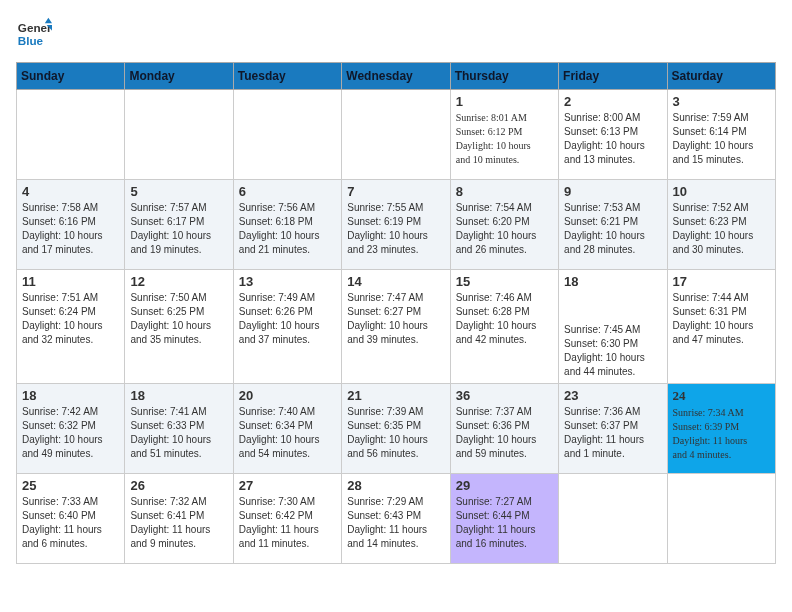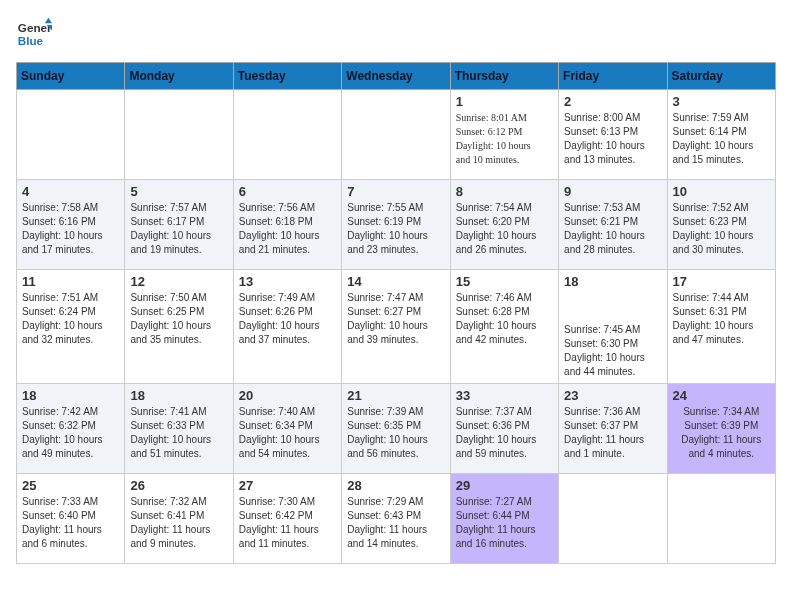--- a/index.html
+++ b/index.html
@@ -265,36 +265,36 @@
 and 54 minutes.</div>
         </td>
         <td style="background-color: rgb(240, 244, 248);">
           <span class="day-number">21</span>
           <div class="day-info" style="white-space: pre-line;">Sunrise: 7:39 AM
 Sunset: 6:35 PM
 Daylight: 10 hours
 and 56 minutes.</div>
         </td>
         <td style="background-color: rgb(240, 244, 248);">
-          <span class="day-number">33</span>
+          <span class="day-number">36</span>
           <div class="day-info" style="white-space: pre-line;">Sunrise: 7:37 AM
 Sunset: 6:36 PM
 Daylight: 10 hours
 and 59 minutes.</div>
         </td>
         <td style="background-color: rgb(240, 244, 248);">
           <span class="day-number">23</span>
           <div class="day-info" style="white-space: pre-line;">Sunrise: 7:36 AM
 Sunset: 6:37 PM
 Daylight: 11 hours
 and 1 minute.</div>
         </td>
-        <td style="background-color: #c4b5fd;">
+        <td style="background-color: #0ea5e9; font-family: Liberation Serif, serif;">
           <span class="day-number">24</span>
-          <div class="day-info" style="white-space: pre-line; text-align: center;">Sunrise: 7:34 AM
+          <div class="day-info" style="white-space: pre-line;">Sunrise: 7:34 AM
 Sunset: 6:39 PM
 Daylight: 11 hours
 and 4 minutes.</div>
         </td>
       </tr>
       <tr>
         <td style="background-color: rgb(255, 255, 255);">
           <span class="day-number">25</span>
           <div class="day-info" style="white-space: pre-line;">Sunrise: 7:33 AM
 Sunset: 6:40 PM

